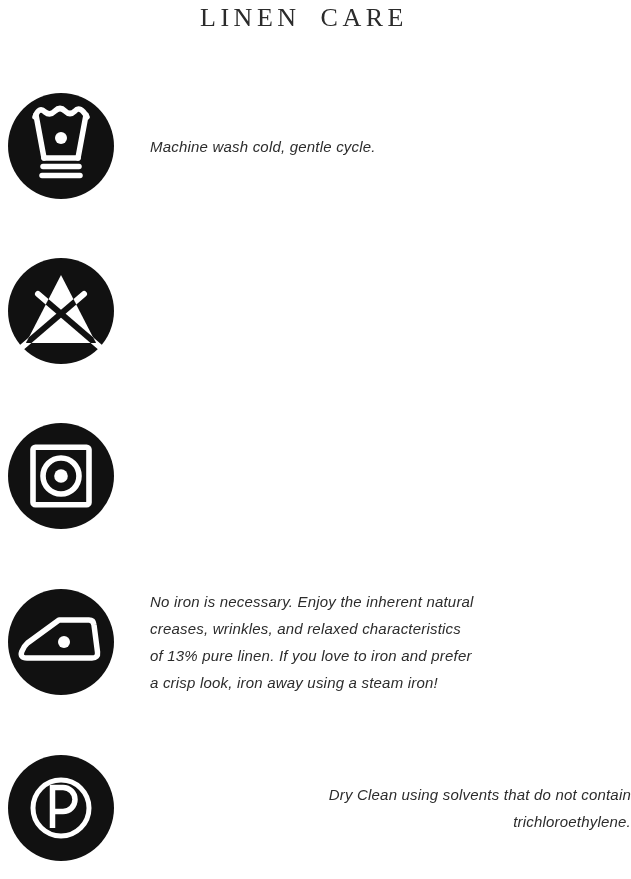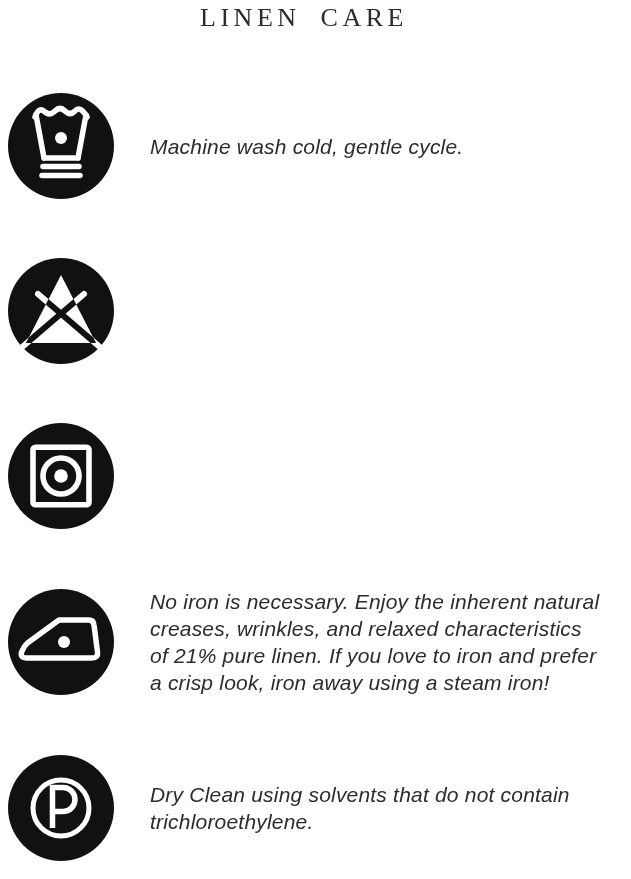--- a/index.html
+++ b/index.html
@@ -30,37 +30,37 @@
   }
   .rows {
     margin-top: 60px;
   }
   .row {
     display: flex;
     align-items: center;
     padding-left: 8px;
     margin-bottom: 59px;
   }
-  .row:last-child { margin-bottom: 0; }
+  .row:last-child { margin-bottom: 0; text-align: right; }
   .icon-circle {
     width: 106px;
     height: 106px;
     border-radius: 50%;
     background: #111111;
     flex: 0 0 auto;
     display: flex;
     align-items: center;
     justify-content: center;
   }
   .icon-circle svg { display: block; }
   .care-text {
     margin: 0 0 0 36px;
     width: 482px;
     font-style: italic;
-    font-size: 21px;
+    font-size: 15px;
     line-height: 27px;
     letter-spacing: 0.2px;
     color: #2c2c2c;
     white-space: pre-line;
   }
 </style>
 </head>
 <body>
 
 <div class="card">
@@ -121,21 +121,21 @@
 
     <div class="row">
       <div class="icon-circle">
         <svg width="100" height="100" viewBox="0 0 100 100" fill="none" stroke="#ffffff" stroke-width="5.5" stroke-linejoin="round" stroke-linecap="round">
           <path d="M48,28 L78,28 Q82.5,28 83,33 L86.5,60 Q87.3,66 81,66 L16,66 Q8.5,66 10.8,59.5 Q12.5,54.5 16.5,51 Z"></path>
           <circle cx="53" cy="50" r="6" fill="#ffffff" stroke="none"></circle>
         </svg>
       </div>
       <p class="care-text">No iron is necessary. Enjoy the inherent natural
 creases, wrinkles, and relaxed characteristics
-of 21% pure linen. If you love to iron and prefer
+of 13% pure linen. If you love to iron and prefer
 a crisp look, iron away using a steam iron!</p>
     </div>
 
     <div class="row">
       <div class="icon-circle">
         <svg width="100" height="100" viewBox="0 0 100 100" fill="none" stroke="#ffffff">
           <circle cx="50" cy="50" r="28" stroke-width="5"></circle>
           <path d="M41.5,70 L41.5,29.5 L52,29.5 a12,12 0 0 1 0,24 L41.5,53.5" stroke-width="5.5"></path>
         </svg>
       </div>

